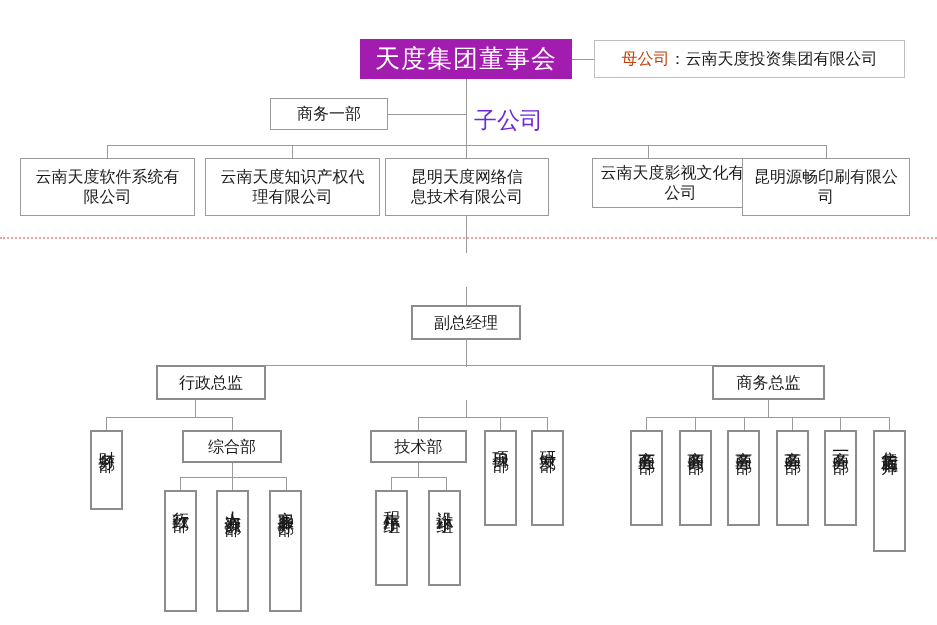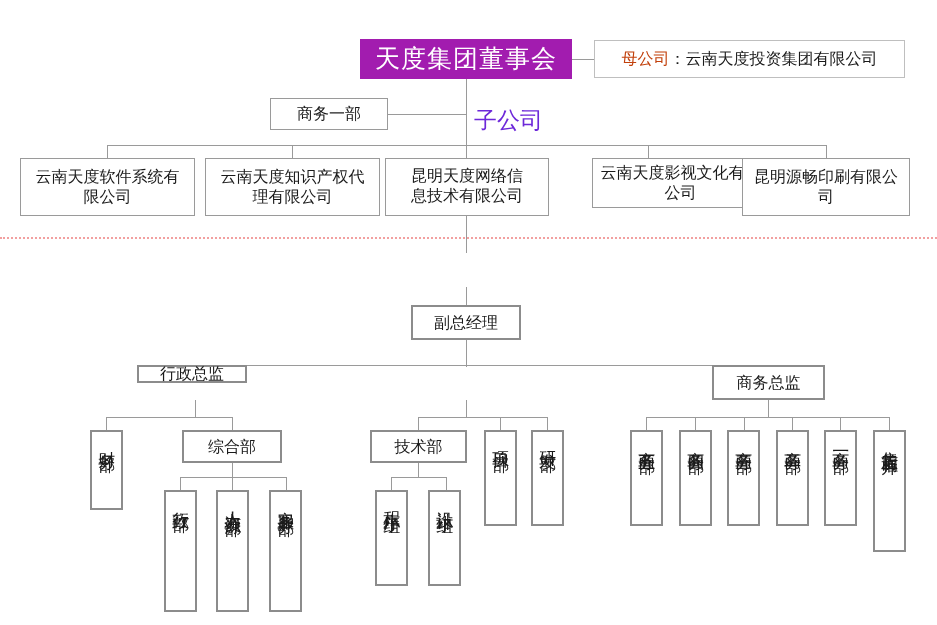--- a/index.html
+++ b/index.html
@@ -118,21 +118,21 @@
   <div class="line-v" style="left:466px; top:145px; height:13px;"></div>
   <div class="line-v" style="left:648px; top:145px; height:13px;"></div>
   <div class="line-v" style="left:826px; top:145px; height:13px;"></div>
 
   <div class="box" style="left:20px; top:158px; width:175px; height:58px; padding:0 8px;">
     <span>云南天度软件系统有限公司</span>
   </div>
   <div class="box" style="left:205px; top:158px; width:175px; height:58px; padding:10px 8px;">
     <span>云南天度知识产权代理有限公司</span>
   </div>
-  <div class="box" style="left:385px; top:158px; width:164px; height:58px; padding:0 24px;font-family:Liberation Mono, monospace;">
+  <div class="box" style="left:385px; top:158px; width:164px; height:58px; padding:0 24px;">
     <span>昆明天度网络信息技术有限公司</span>
   </div>
   <div class="box" style="left:560px; top:158px; width:177px; height:50px; padding:0 4px;margin-left:32px;">
     <span>云南天度影视文化有限公司</span>
   </div>
   <div class="box" style="left:742px; top:158px; width:168px; height:58px; padding:0 8px;">
     <span>昆明源畅印刷有限公司</span>
   </div>
 
   <div class="line-v" style="left:466px; top:216px; height:37px;"></div>
@@ -145,21 +145,21 @@
   </div>
   <div class="line-v" style="left:466px; top:340px; height:25px;"></div>
 
   <div class="line-h" style="left:195px; top:365px; width:573px;"></div>
   <div class="line-v" style="left:195px; top:365px; height:
   ;"></div>
   <div class="line-v" style="left:195px; top:365px; height:2px;"></div>
   <div class="line-v" style="left:466px; top:365px; height:2px;"></div>
   <div class="line-v" style="left:768px; top:365px; height:2px;"></div>
 
-  <div class="box thick" style="left:137px; top:365px; width:110px; height:18px;">
+  <div class="box thick" style="left:156px; top:365px; width:110px; height:35px;">
     <span>行政总监</span>
   </div>
   <div class="box thick" style="left:712px; top:365px; width:113px; height:35px;">
     <span>商务总监</span>
   </div>
 
   <div class="line-v" style="left:195px; top:400px; height:17px;"></div>
   <div class="line-h" style="left:106px; top:417px; width:126px;"></div>
   <div class="line-v" style="left:106px; top:417px; height:13px;"></div>
   <div class="line-v" style="left:232px; top:417px; height:13px;"></div>

